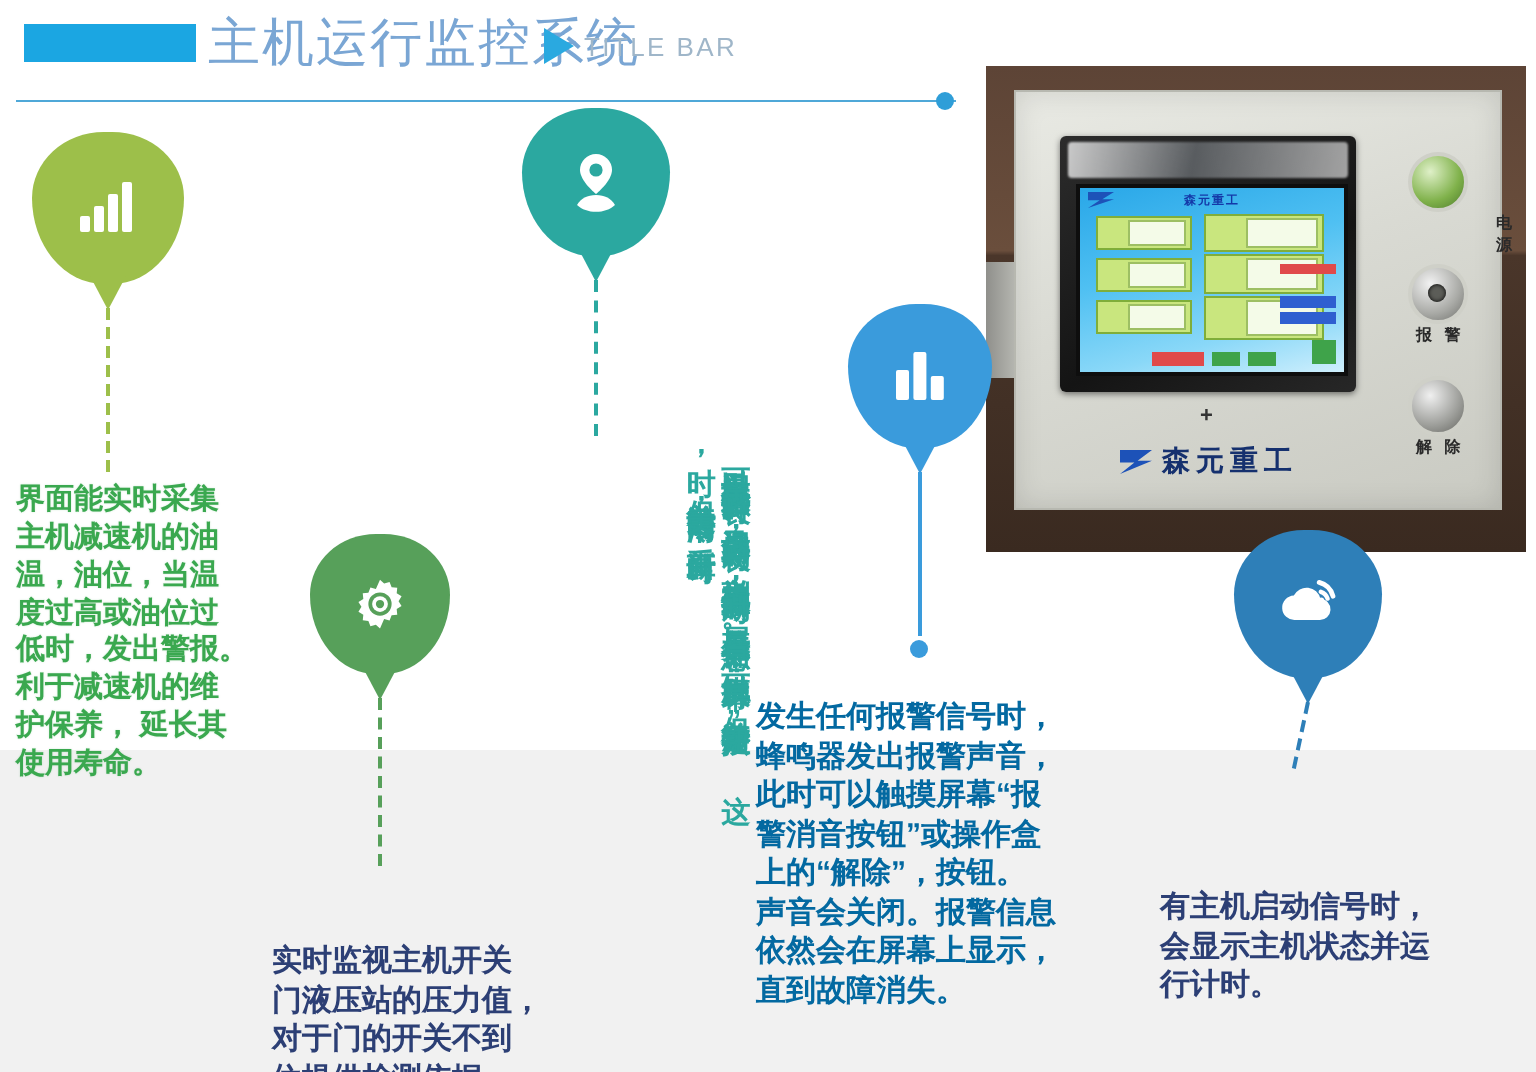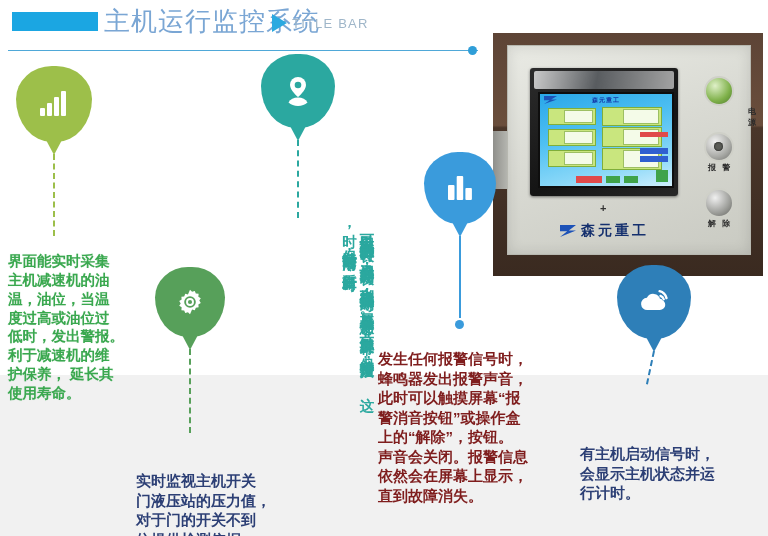--- a/index.html
+++ b/index.html
@@ -38,21 +38,21 @@
 
   
   .stem{position:absolute;width:0;border-left-width:2px;}
   .stem.dashed{border-left-style:dashed;}
   .stem.solid{border-left-style:solid;}
 
   
   .txt{position:absolute;line-height:1.30;font-weight:700;white-space:pre-line;}
   .txt.green{color:#3aa84f;text-shadow:0 0 1px rgba(58,168,79,.25);}
   .txt.navy{color:#2c3f75;}
-  .txt.cyan{color:#7f1d1d;}
+  .txt.cyan{color:#0369a1;}
 
   
   .vtxt{position:absolute;writing-mode:vertical-rl;text-orientation:upright;
     font-weight:700;line-height:1.20;letter-spacing:1px;}
   .vtxt.t{color:#2ba89f;}
 
   
   .band{position:absolute;left:0;top:375px;width:768px;height:161px;background:#f1f1f1;}
 
   
@@ -169,21 +169,21 @@
       <svg width="30" height="26" viewBox="0 0 30 26">
         <rect x="1" y="17" width="5" height="8" fill="#fff" rx="1"></rect>
         <rect x="8" y="12" width="5" height="13" fill="#fff" rx="1"></rect>
         <rect x="15" y="6" width="5" height="19" fill="#fff" rx="1"></rect>
         <rect x="22" y="0" width="5" height="25" fill="#fff" rx="1"></rect>
       </svg>
       <div class="tip"></div>
     </div>
   </div>
   <div class="stem dashed" style="left:53px;top:154px;height:82px;border-left-color:#9dbf4a;"></div>
-  <div class="txt green" style="left:8px;top:241px;width:132px;font-size:14.5px;margin-top:11px;">界面能实时采集
+  <div class="txt green" style="left:8px;top:241px;width:132px;font-size:14.5px;">界面能实时采集
 主机减速机的油
 温，油位，当温
 度过高或油位过
 低时，发出警报。
 利于减速机的维
 护保养， 延长其
 使用寿命。</div>
 
   <div class="pin" style="left:155px;top:267px;width:70px;height:70px;color:#57a05a;">
     <div class="bulb" style="background:#57a05a;">

